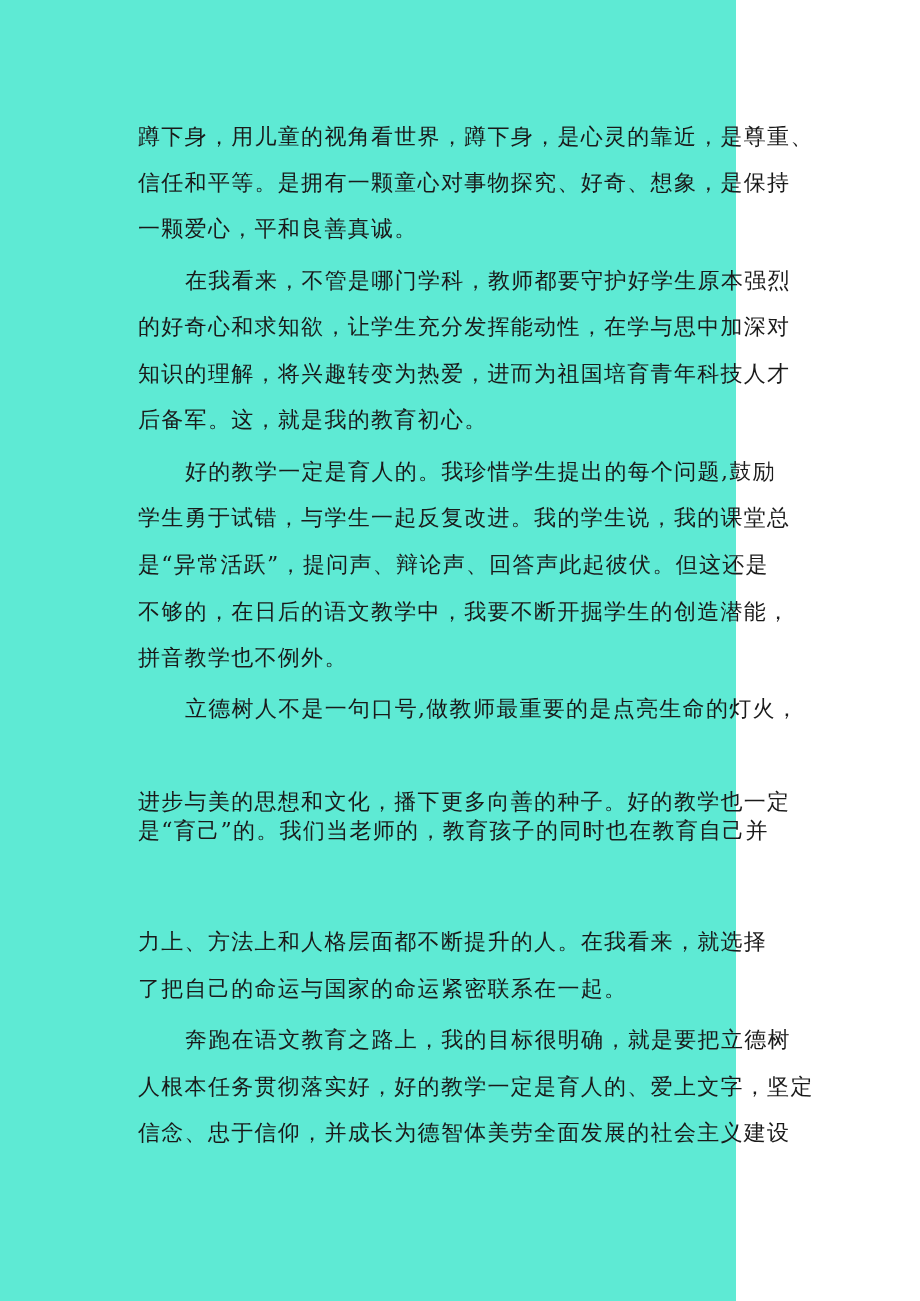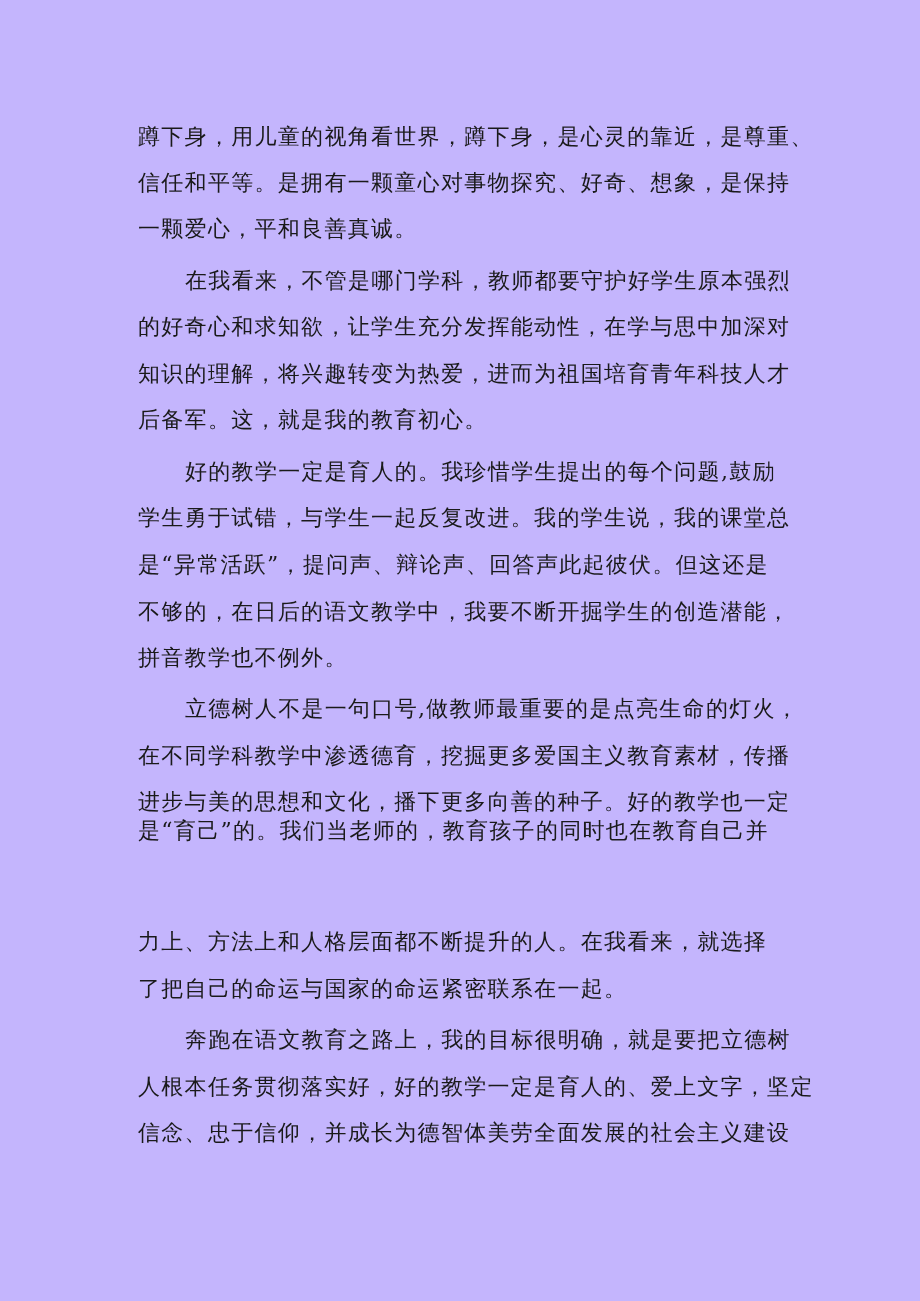--- a/index.html
+++ b/index.html
@@ -10,23 +10,23 @@
     body {
       width: 920px;
       height: 1301px;
       position: relative;
       overflow: hidden;
     }
     .page {
       position: absolute;
       left: 0;
       top: 0;
-      width: 920px;
+      width: 736px;
       height: 1301px;
-      background: #c4b5fd;
+      background: #5eead4;
     }
     .line {
       position: absolute;
       left: 138px;
       white-space: nowrap;
       font-family: "DejaVu Serif", "Liberation Serif", serif;
       font-size: 22px;
       line-height: 30px;
       color: #1a1a1a;
       letter-spacing: 1.3px;
@@ -45,21 +45,20 @@
   <div class="line" style="top:214px">一颗爱心，平和良善真诚。</div>
   <div class="line" style="top:312px">的好奇心和求知欲，让学生充分发挥能动性，在学与思中加深对</div>
   <div class="line" style="top:359px">知识的理解，将兴趣转变为热爱，进而为祖国培育青年科技人才</div>
   <div class="line" style="top:405px">后备军。这，就是我的教育初心。</div>
   <div class="line indent" style="top:457px">好的教学一定是育人的。我珍惜学生提出的每个问题,鼓励</div>
   <div class="line" style="top:503px">学生勇于试错，与学生一起反复改进。我的学生说，我的课堂总</div>
   <div class="line" style="top:550px">是“异常活跃”，提问声、辩论声、回答声此起彼伏。但这还是</div>
   <div class="line" style="top:643px">拼音教学也不例外。</div>
   <div class="line" style="top:597px">不够的，在日后的语文教学中，我要不断开掘学生的创造潜能，</div>
   <div class="line indent" style="top:694px">立德树人不是一句口号,做教师最重要的是点亮生命的灯火，</div>
-  <div class="line" style="top:741px">在不同学科教学中渗透德育，挖掘更多爱国主义教育素材，传播</div>
   <div class="line" style="top:787px">进步与美的思想和文化，播下更多向善的种子。好的教学也一定</div>
   <div class="line" style="top:816px">是“育己”的。我们当老师的，教育孩子的同时也在教育自己并</div>
   <div class="line" style="top:927px">力上、方法上和人格层面都不断提升的人。在我看来，就选择</div>
   <div class="line" style="top:974px">了把自己的命运与国家的命运紧密联系在一起。</div>
   <div class="line indent" style="top:1025px">奔跑在语文教育之路上，我的目标很明确，就是要把立德树</div>
   <div class="line" style="top:1072px">人根本任务贯彻落实好，好的教学一定是育人的、爱上文字，坚定</div>
   <div class="line" style="top:1118px">信念、忠于信仰，并成长为德智体美劳全面发展的社会主义建设</div>
 </div>
 
 </body></html>

